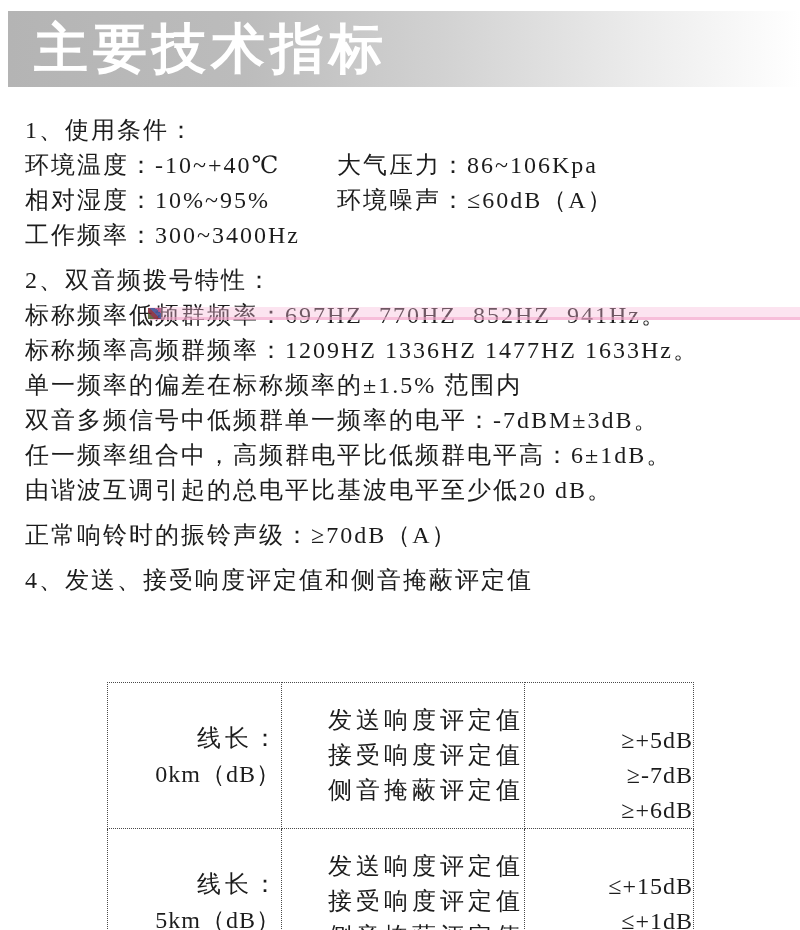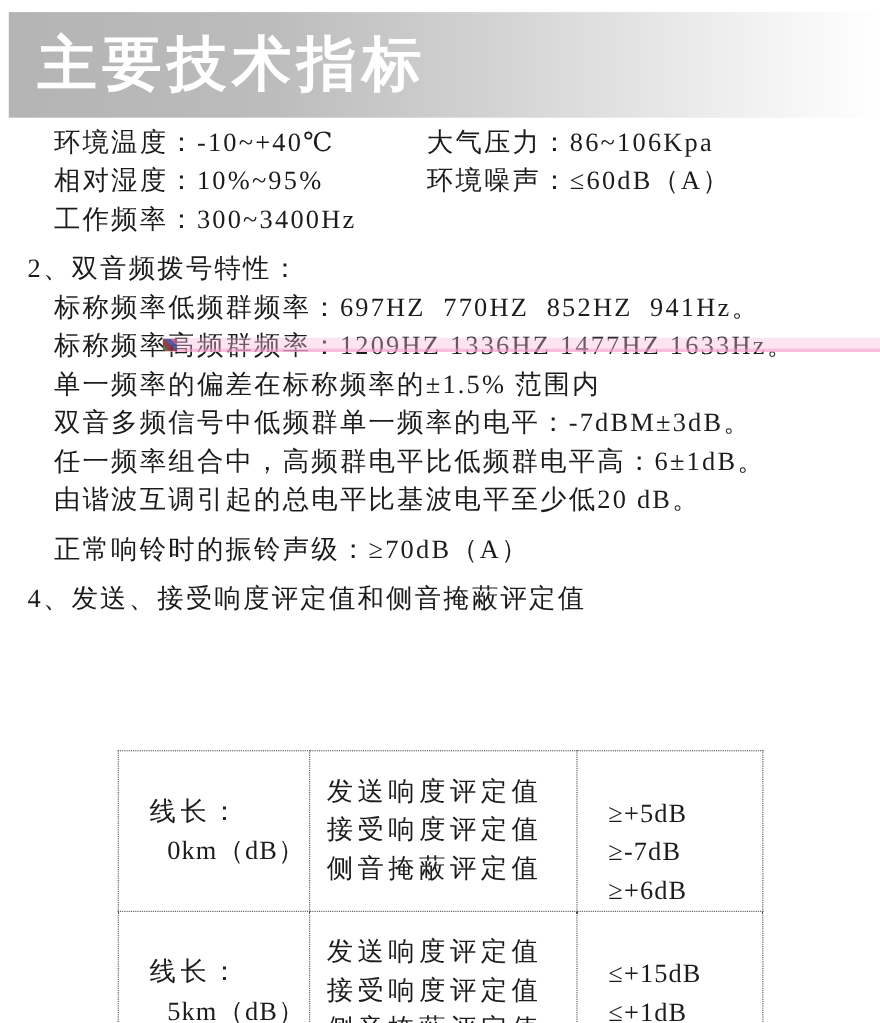--- a/index.html
+++ b/index.html
@@ -2,39 +2,39 @@
 <html><head>
 <meta charset="utf-8">
 <style>
   html,body{margin:0;padding:0;}
   body{
     width:800px;height:930px;background:#ffffff;position:relative;overflow:hidden;
     font-family:"Liberation Serif","DejaVu Serif",serif;color:#1c1c1c;
   }
   
   .banner{
-    position:absolute;left:8px;top:11px;width:792px;height:96px;
+    position:absolute;left:8px;top:11px;width:792px;height:76px;
     background:linear-gradient(90deg,#b4b4b4 0%,#bcbcbc 30%,#d2d2d2 55%,#ececec 80%,#ffffff 100%);
   }
   .banner-title{
     position:absolute;left:26px;top:50%;transform:translateY(-52%);
     font-family:"Liberation Sans","DejaVu Sans",sans-serif;
     font-weight:bold;font-size:54px;line-height:1;color:#ffffff;letter-spacing:5px;
     white-space:pre;
   }
   
   .content{
     position:absolute;left:25px;top:113px;width:760px;
     font-size:24px;letter-spacing:2px;
   }
   .line{line-height:35px;white-space:pre;}
   .sec-heading{line-height:35px;white-space:pre;}
   .sec{margin:0;}
   .sec + .sec{margin-top:10px;}
-  .sub{margin-left:24px;gap:27px;}
+  .sub{}
   .two-col{display:flex;}
   .two-col .colA{width:312px;white-space:pre;}
   .two-col .colB{white-space:pre;}
   
   .hl-band{
     position:absolute;left:150px;top:307px;width:650px;height:13px;
     pointer-events:none;
   }
   .hl-underline{
     position:absolute;left:150px;top:317px;width:650px;height:3px;
@@ -51,39 +51,40 @@
     position:absolute;left:107px;top:682px;
     border-collapse:collapse;table-layout:fixed;
     font-size:24px;letter-spacing:4px;
   }
   .spec-table td{
     border:1px dotted #4a4a4a;vertical-align:middle;padding:0;
   }
   td.c-label{width:173px;}
   td.c-metric{width:242px;}
   td.c-value{width:168px;}
-  .spec-table tr{height:109px;}
+  .spec-table tr{height:109px;text-align:right;}
   .cell-label{padding-left:28px;}
   .cell-label .l1{line-height:36px;white-space:pre;}
   .cell-label .l2{line-height:36px;white-space:pre;padding-left:16px;letter-spacing:1px;}
   .cell-metric{padding-left:15px;}
   .cell-metric div{line-height:35px;white-space:pre;}
   .cell-value{padding-left:28px;letter-spacing:1px;margin-top:40px;}
   .cell-value div{line-height:35px;white-space:pre;}
 </style>
 </head>
 <body>
 
 <div class="banner">
   <div class="banner-title">主要技术指标</div>
 </div>
 
 <div class="content">
 
   <div class="sec">
+    <div class="sec-heading">1、使用条件：</div>
     <div class="line sub two-col">
       <span class="colA">环境温度：-10~+40℃</span>
       <span class="colB">大气压力：86~106Kpa</span>
     </div>
     <div class="line sub two-col">
       <span class="colA">相对湿度：10%~95%</span>
       <span class="colB">环境噪声：≤60dB（A）</span>
     </div>
     <div class="line sub two-col">
       <span class="colA">工作频率：300~3400Hz</span>

